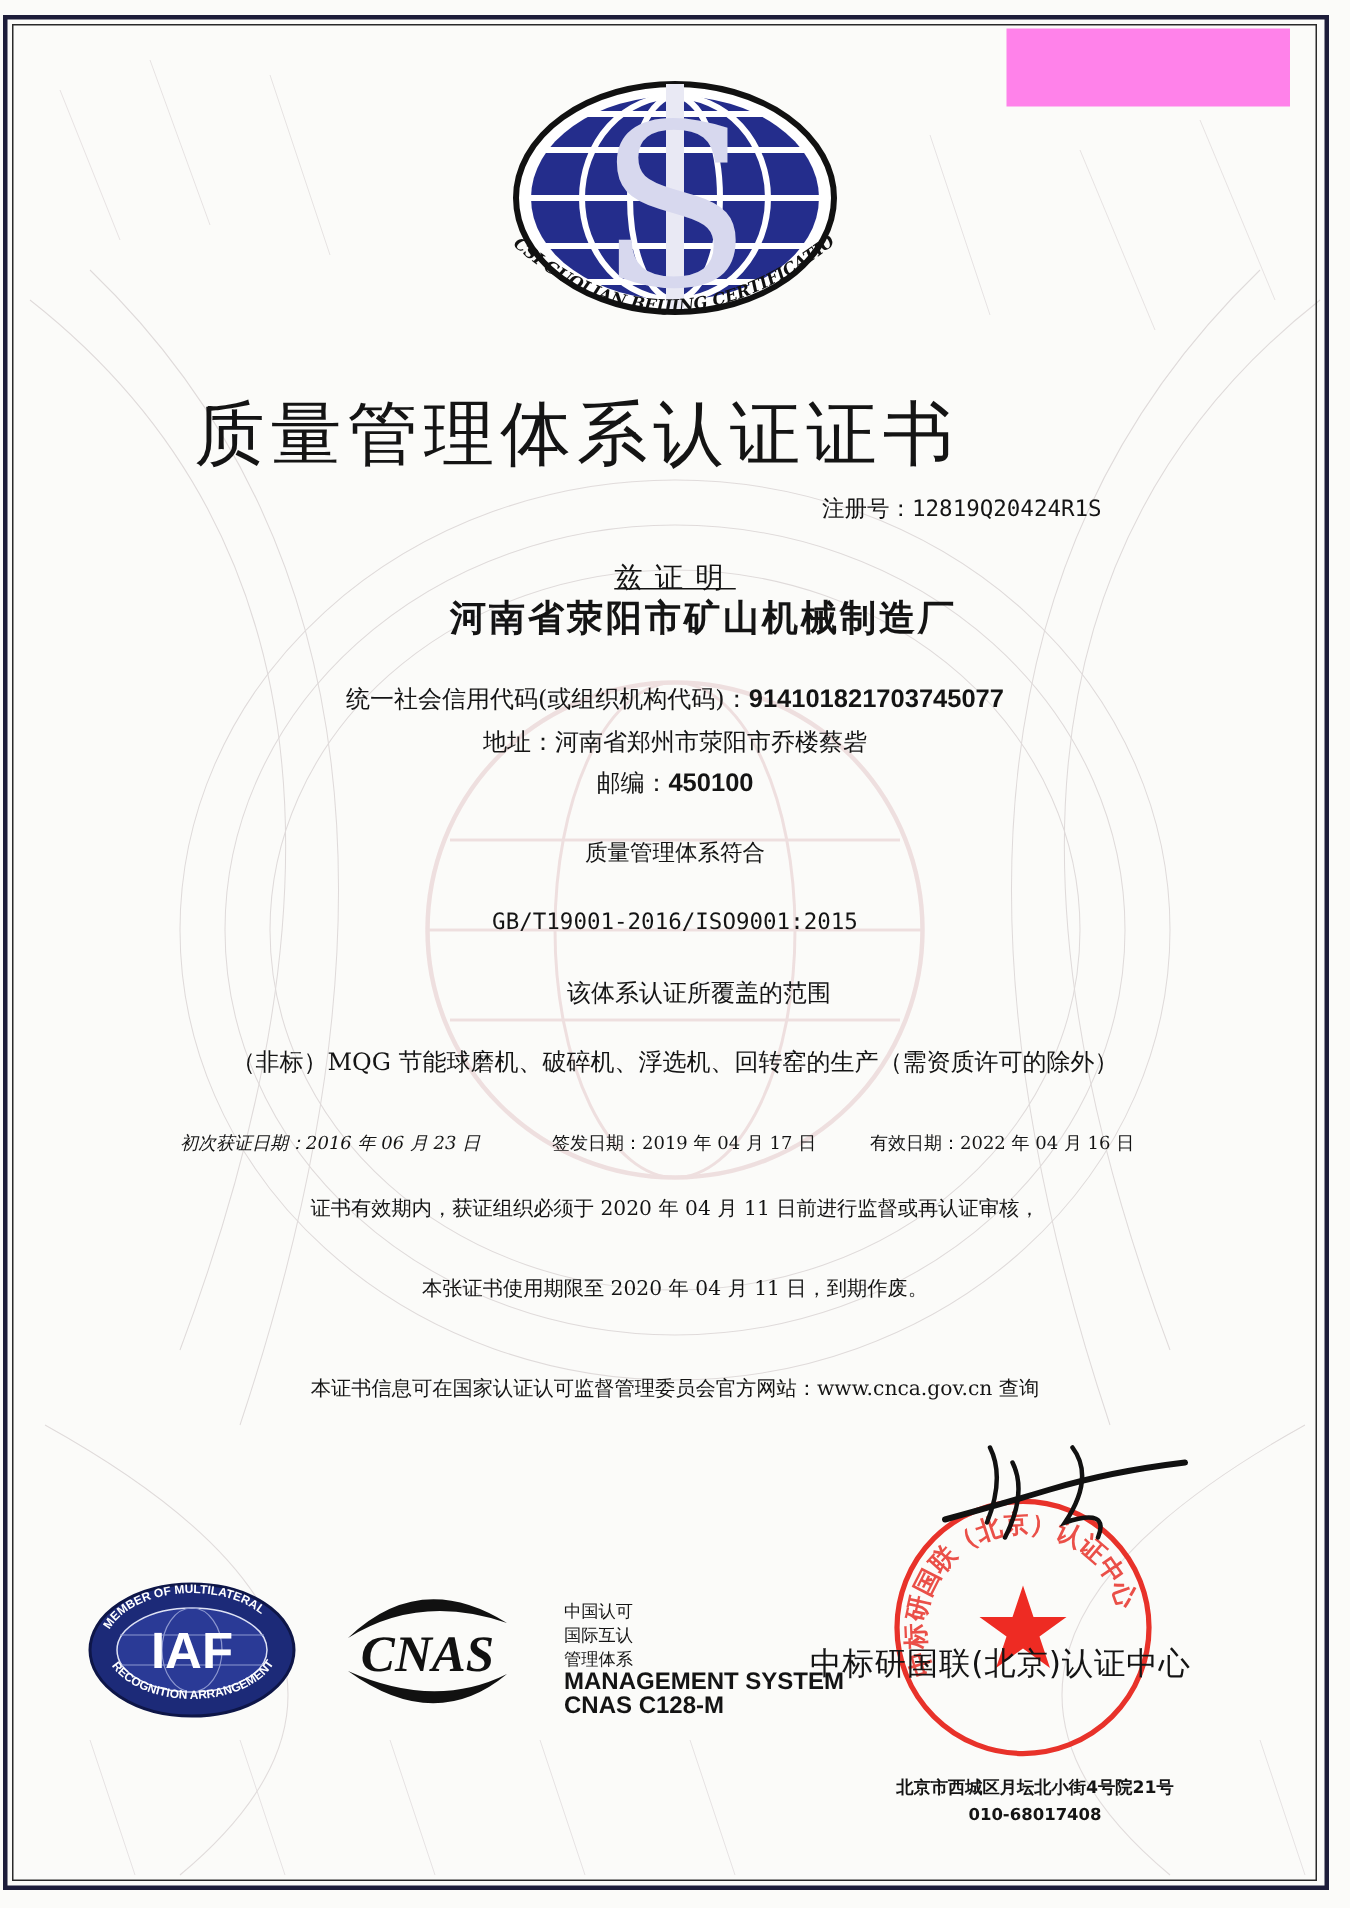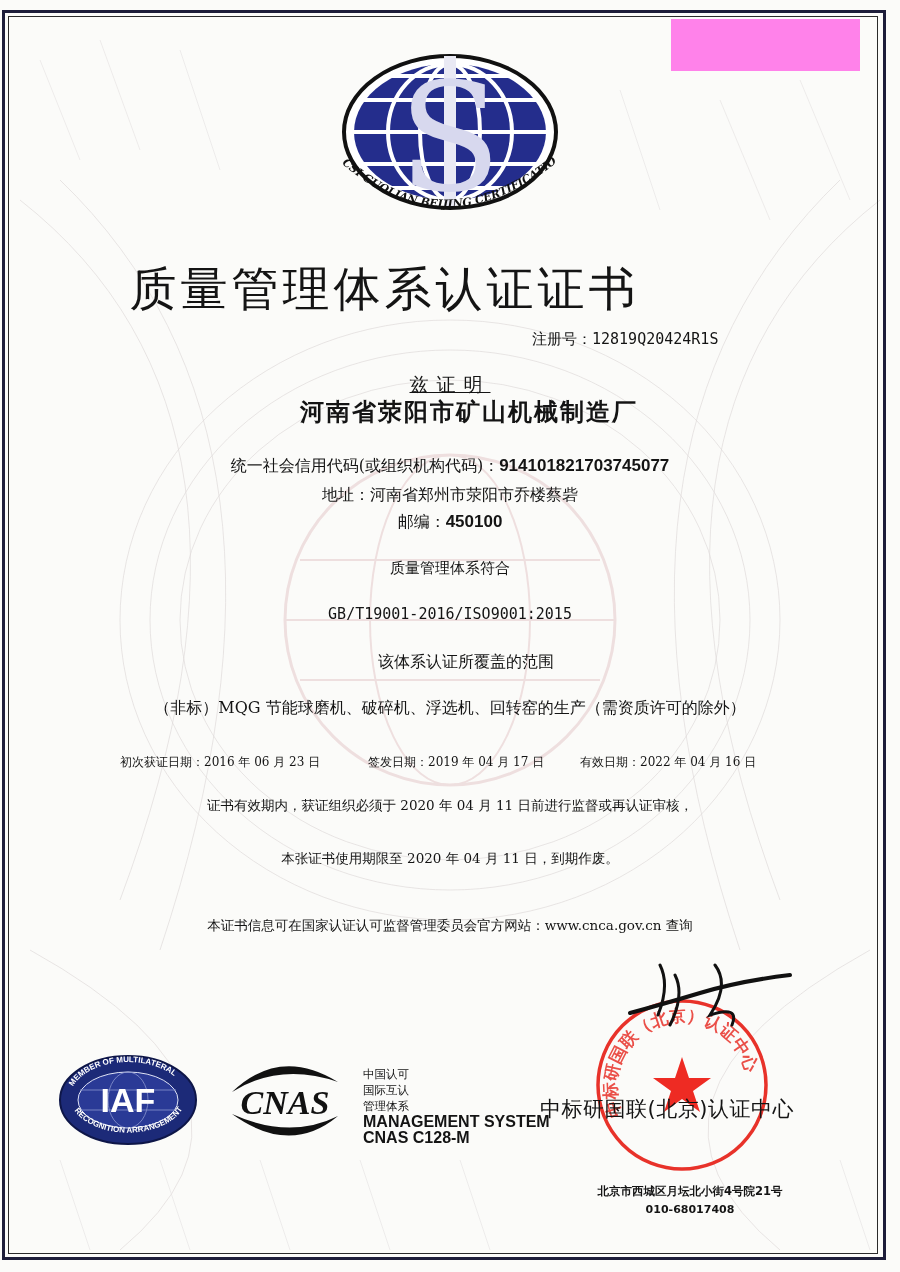--- a/index.html
+++ b/index.html
@@ -24,38 +24,38 @@
   .guilloche { position:absolute; left:0; top:0; width:900px; height:1272px; pointer-events:none; }
   .pink-mark {
     position:absolute; left:671px; top:19px; width:189px; height:52px;
     background:#ff82ea;
   }
   .logo { position:absolute; left:332px; top:40px; width:250px; height:200px; }
   .title {
     position:absolute; left:0; width:769px; top:258px; text-align:center;
     font-size:47px; letter-spacing:4px; font-family:"DejaVu Sans",sans-serif; font-weight:400;
   }
-  .regno { position:absolute; left:532px; top:330px; font-size:15px; font-family:"DejaVu Sans Mono",monospace; }
+  .regno { position:absolute; left:548px; top:330px; font-size:15px; font-family:"DejaVu Sans Mono",monospace; }
   .center { position:absolute; left:0; width:900px; text-align:center; }
   .hereby { top:372px; font-size:19px; letter-spacing:8px;text-decoration:underline; }
   .company { top:396px; font-size:24px; font-weight:bold; letter-spacing:2px;padding-left:19px; }
   .credit { top:456px; font-size:16px; font-family:"DejaVu Serif",serif; }
   .credit b { font-family:"Liberation Sans",sans-serif; font-size:17px; }
   .address { top:485px; font-size:16px; font-family:"DejaVu Serif",serif; }
   .postal { top:512px; font-size:16px; font-family:"DejaVu Serif",serif; }
   .postal b { font-family:"Liberation Sans",sans-serif; font-size:17px; }
   .conform { top:559px; font-size:15px; }
   .standard { top:605px; font-size:15px; font-family:"DejaVu Sans Mono",monospace; }
   .scope-h { top:652px; font-size:16px;padding-left:16px; }
   .scope { top:698px; font-size:16px; font-family:"DejaVu Serif",serif; }
   .dates { position:absolute; top:754px; font-size:12px; font-family:"DejaVu Serif",serif; }
   .notice { font-size:13.5px; font-family:"DejaVu Serif",serif; }
   .logos-iaf { position:absolute; left:58px; top:1054px; width:140px; height:92px; }
   .logos-cnas { position:absolute; left:220px; top:1052px; width:130px; height:98px; }
-  .cnas-text { position:absolute; left:363px; top:1066px; font-size:11.5px; line-height:16px; font-family:"DejaVu Serif",serif; }
+  .cnas-text { position:absolute; left:376px; top:1066px; font-size:11.5px; line-height:16px; font-family:"DejaVu Serif",serif; }
   .cnas-text .en { font-family:"Liberation Sans",sans-serif; font-weight:bold; font-size:16px; }
   .seal { position:absolute; left:592px; top:995px; width:180px; height:180px; }
   .signature { position:absolute; left:620px; top:955px; width:180px; height:80px; }
   .issuer { position:absolute; left:540px; top:1095px; font-size:21px; letter-spacing:0.5px; white-space:nowrap; }
   .issuer-addr { position:absolute; left:560px; width:260px; text-align:center; top:1184px; font-size:11.5px; font-weight:bold; }
   .issuer-tel { position:absolute; left:560px; width:260px; text-align:center; top:1203px; font-size:11px; font-weight:bold; }
 </style>
 </head>
 <body>
 
@@ -138,21 +138,21 @@
 
   <div class="center postal">
     <span>邮编：</span><b>450100</b>
   </div>
 
   <div class="center conform">质量管理体系符合</div>
   <div class="center standard">GB/T19001-2016/ISO9001:2015</div>
   <div class="center scope-h">该体系认证所覆盖的范围</div>
   <div class="center scope">（非标）MQG 节能球磨机、破碎机、浮选机、回转窑的生产（需资质许可的除外）</div>
 
-  <div class="dates" style="left:120px;">
+  <div class="dates" style="left:120px;font-style:italic;">
     <span>初次获证日期：</span><span>2016 年 06 月 23 日</span>
   </div>
   <div class="dates" style="left:368px;">
     <span>签发日期：</span><span>2019 年 04 月 17 日</span>
   </div>
   <div class="dates" style="left:580px;text-align:right;">
     <span>有效日期：</span><span>2022 年 04 月 16 日</span>
   </div>
 
   <div class="center notice" style="top:797px;">证书有效期内，获证组织必须于 2020 年 04 月 11 日前进行监督或再认证审核，</div>

